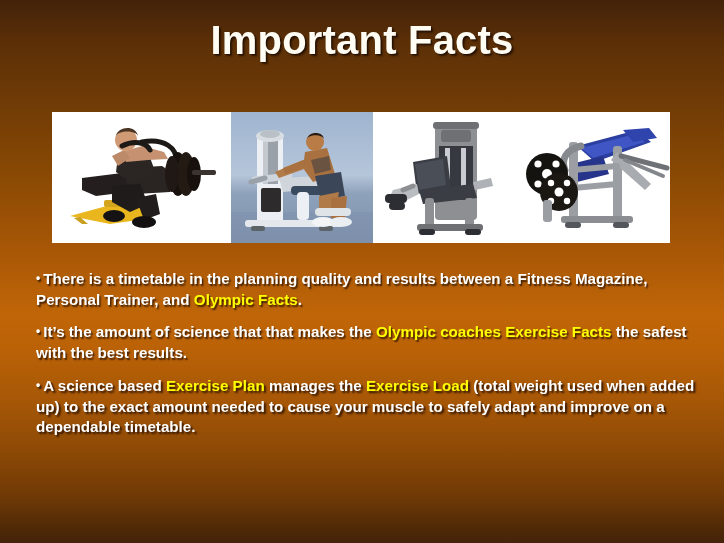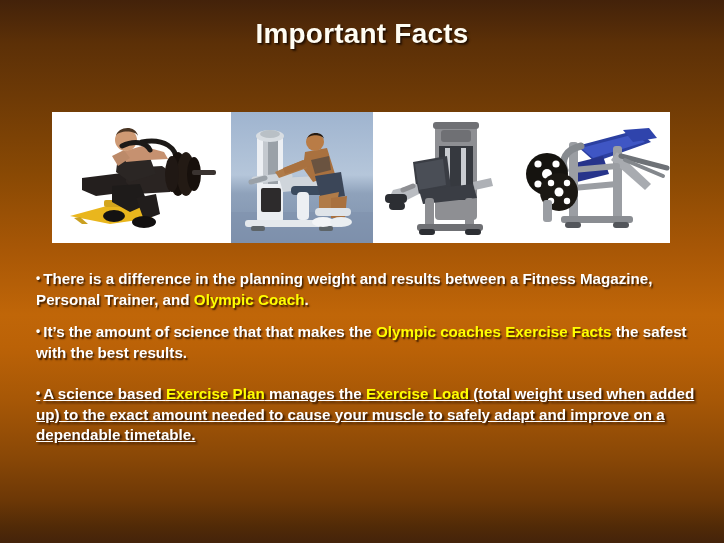--- a/index.html
+++ b/index.html
@@ -33,21 +33,21 @@
     overflow: hidden;
   }
 
   
   #title {
     position: absolute;
     top: 18px;
     left: 0;
     width: 724px;
     text-align: center;
-    font-size: 28px;
+    font-size: 40px;
     font-weight: bold;
     color: #fffdf3;
     letter-spacing: 0.2px;
     text-shadow: 2px 2px 2px rgba(30,12,0,0.75),
                  1px 1px 0 rgba(40,18,0,0.6);
   }
 
   
   #photo-strip {
     position: absolute;
@@ -90,23 +90,22 @@
   }
   .para {
     font-size: 15.2px;
     font-weight: bold;
     line-height: 20.5px;
     color: #ffffff;
     text-shadow: 1.5px 1.5px 1.5px rgba(45,20,0,0.85);
     margin: 0 0 11px 0;
   }
   .para.p3 {
-    margin-top: 20px;
+    margin-top: 12px;
     text-shadow: 2px 2px 2px rgba(40,16,0,0.95);
-    text-decoration: underline;
   }
   .bullet {
     display: inline;
     font-size: 12px;
     vertical-align: 2px;
     padding-right: 3px;
   }
   .hl { color: #ffff00; }
 </style>
 </head>
@@ -265,18 +264,18 @@
         <circle cx="42" cy="71" r="3.2" fill="#ffffff"></circle>
         <circle cx="26" cy="89" r="3.2" fill="#ffffff"></circle>
         <circle cx="42" cy="89" r="3.2" fill="#ffffff"></circle>
         <rect x="18" y="88" width="9" height="22" rx="3" fill="#9b9ea3"></rect>
       </svg>
     </div>
 
   </div>
 
   <div id="body-text">
-    <p class="para p1"><span class="bullet">•</span><span>There is a difference in the planning weight and results between a Fitness Magazine, Personal Trainer, and </span><span class="hl">Olympic Coach</span><span>.</span></p>
+    <p class="para p1"><span class="bullet">•</span><span>There is a timetable in the planning quality and results between a Fitness Magazine, Personal Trainer, and </span><span class="hl">Olympic Facts</span><span>.</span></p>
     <p class="para p2"><span class="bullet">•</span><span>It’s the amount of science that that makes the </span><span class="hl">Olympic coaches Exercise Facts</span><span> the safest with the best results.</span></p>
     <p class="para p3"><span class="bullet">•</span><span>A science based </span><span class="hl">Exercise Plan</span><span> manages the </span><span class="hl">Exercise Load</span><span> (total weight used when added up) to the exact amount needed to cause your muscle to safely adapt and improve on a dependable timetable.</span></p>
   </div>
 
 </div>
 
 </body></html>

